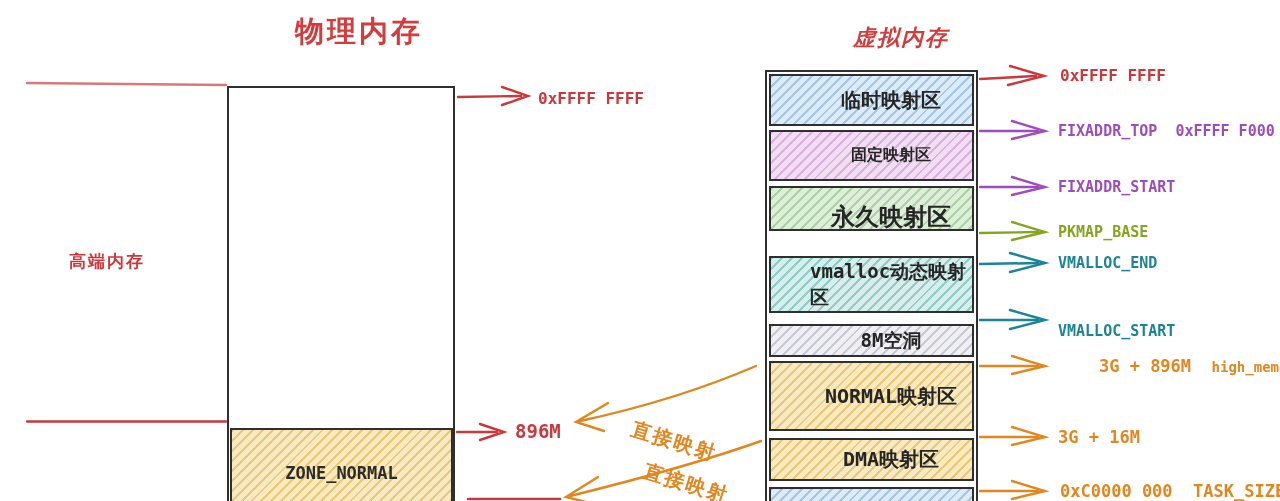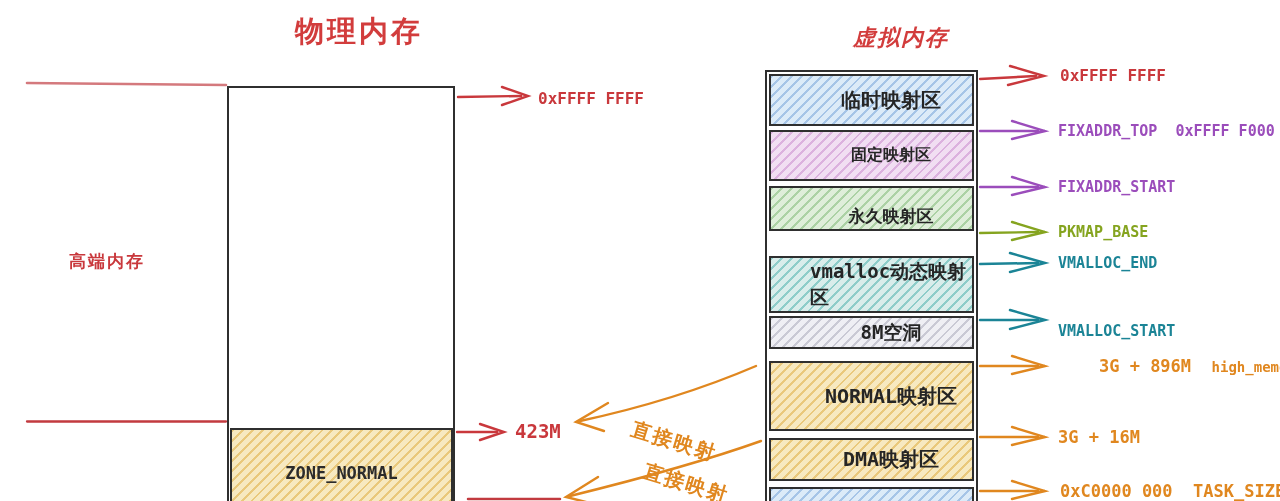--- a/index.html
+++ b/index.html
@@ -124,38 +124,38 @@
   <div class="abs" style="left:37px;top:250px;width:140px;text-align:center;color:#c9383c;font-weight:bold;">
     <div class="cjk" style="font-size:17px;line-height:23px;letter-spacing:2px;">高端内存</div>
   </div>
 
   <div class="abs zone-normal h-yellow">
     <div class="abs mono" style="left:0;top:33px;width:100%;text-align:center;font-size:17px;font-weight:bold;color:#2b2b2b;">ZONE_NORMAL</div>
   </div>
 
   <div class="abs mono c-red" style="left:538px;top:98px;font-size:16px;font-weight:bold;transform:translateY(-50%);white-space:pre;">0xFFFF FFFF</div>
 
-  <div class="abs mono c-red" style="left:515px;top:431px;font-size:19px;font-weight:bold;transform:translateY(-50%);">423M</div>
+  <div class="abs mono c-red" style="left:515px;top:431px;font-size:19px;font-weight:bold;transform:translateY(-50%);">896M</div>
 
   <div class="abs title" style="left:846px;top:23px;width:110px;text-align:center;font-size:22px;letter-spacing:2px;font-style:italic;">虚拟内存</div>
 
   <div class="abs vcol">
     <div class="vbox h-blue" style="top:2px;height:48px;">
       <span class="vbox-label" style="font-size:20px;">临时映射区</span>
     </div>
     <div class="vbox h-pink" style="top:58px;height:47px;">
       <span class="vbox-label" style="font-size:16px;">固定映射区</span>
     </div>
     <div class="vbox h-green" style="top:114px;height:41px;">
-      <span class="vbox-label" style="font-size:17px;margin-top:16px;">永久映射区</span>
+      <span class="vbox-label" style="font-size:24px;margin-top:16px;">永久映射区</span>
     </div>
     <div class="vbox h-cyan" style="top:184px;height:53px;">
       <span class="vbox-label" style="font-size:19px;">vmalloc动态映射区</span>
     </div>
-    <div class="vbox h-gray" style="top:244px;height:29px;">
+    <div class="vbox h-gray" style="top:252px;height:29px;">
       <span class="vbox-label" style="font-size:19px;">8M空洞</span>
     </div>
     <div class="vbox h-yellow" style="top:289px;height:66px;">
       <span class="vbox-label" style="font-size:20px;">NORMAL映射区</span>
     </div>
     <div class="vbox h-yellow" style="top:366px;height:39px;text-align:right;">
       <span class="vbox-label" style="font-size:20px;">DMA映射区</span>
     </div>
     <div class="vbox h-blue" style="top:415px;height:14px;border-bottom:none;">
       <span class="vbox-label" style="font-size:19px;"></span>

